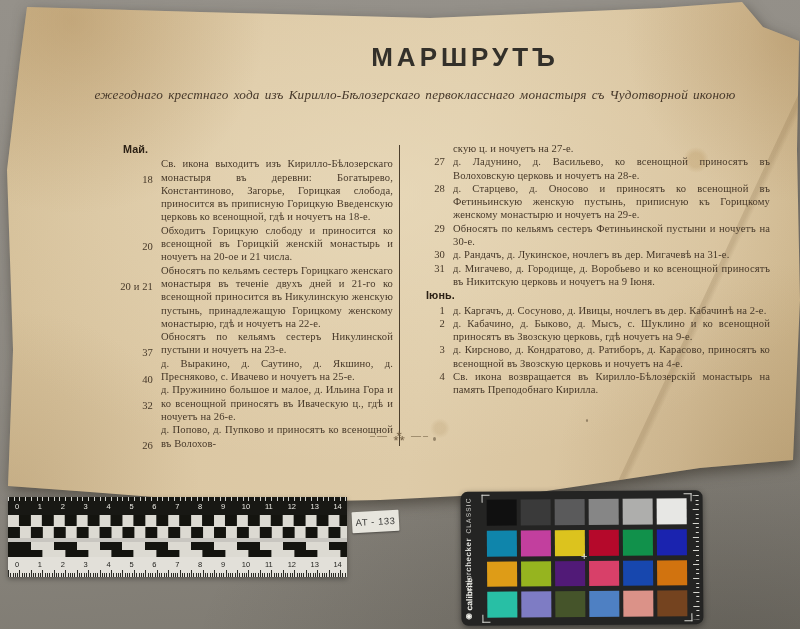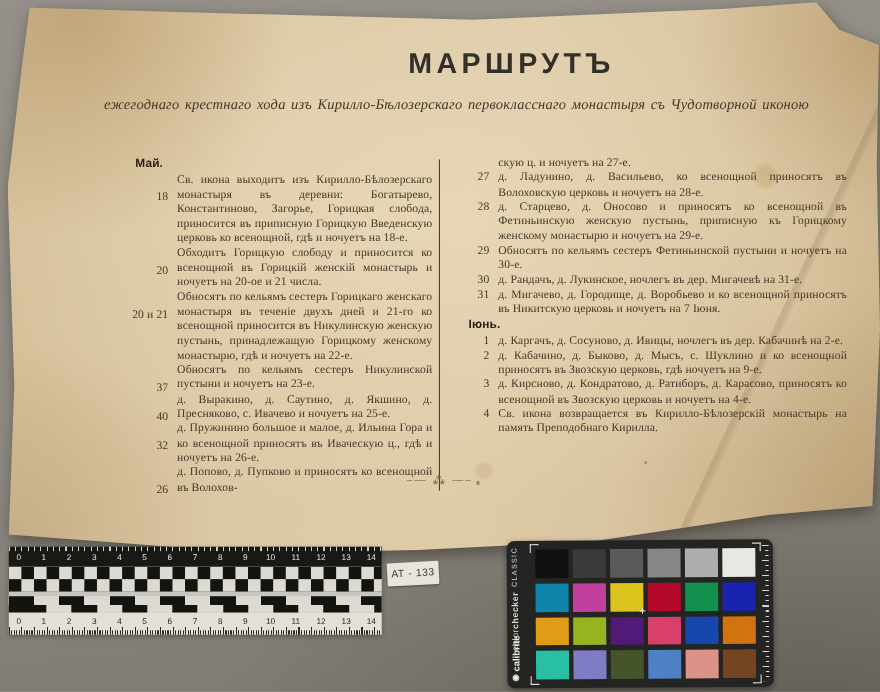--- a/index.html
+++ b/index.html
@@ -126,21 +126,21 @@
           <div class="entry"><span class="num">32</span><span>д. Пружинино большое и малое, д. Ильина Гора и ко всенощной приносятъ въ Иваческую ц., гдѣ и ночуетъ на 26-е.</span></div>
           <div class="entry"><span class="num">26</span><span>д. Попово, д. Пупково и приносятъ ко всенощной въ Волохов-</span></div>
         </div>
       <div class="col-div"></div>
       <div class="rcol col-r">
           <div class="entry"><span class="num"></span><span>скую ц. и ночуетъ на 27-е.</span></div>
           <div class="entry"><span class="num">27</span><span>д. Ладунино, д. Васильево, ко всенощной приносятъ въ Волоховскую церковь и ночуетъ на 28-е.</span></div>
           <div class="entry"><span class="num">28</span><span>д. Старцево, д. Оносово и приносятъ ко всенощной въ Фетиньинскую женскую пустынь, приписную къ Горицкому женскому монастырю и ночуетъ на 29-е.</span></div>
           <div class="entry"><span class="num">29</span><span>Обносятъ по кельямъ сестеръ Фетиньинской пустыни и ночуетъ на 30-е.</span></div>
           <div class="entry"><span class="num">30</span><span>д. Рандачъ, д. Лукинское, ночлегъ въ дер. Мигачевѣ на 31-е.</span></div>
-          <div class="entry"><span class="num">31</span><span>д. Мигачево, д. Городище, д. Воробьево и ко всенощной приносятъ въ Никитскую церковь и ночуетъ на 7 Іюня.</span></div>
+          <div class="entry"><span class="num">31</span><span>д. Мигачево, д. Городище, д. Воробьево и ко всенощной приносятъ въ Никитскую церковь и ночуетъ на 9 Іюня.</span></div>
           <div class="month">Іюнь.</div>
           <div class="entry"><span class="num">1</span><span>д. Каргачъ, д. Сосуново, д. Ивицы, ночлегъ въ дер. Кабачинѣ на 2-е.</span></div>
           <div class="entry"><span class="num">2</span><span>д. Кабачино, д. Быково, д. Мысъ, с. Шуклино и ко всенощной приносятъ въ Звозскую церковь, гдѣ ночуетъ на 9-е.</span></div>
           <div class="entry"><span class="num">3</span><span>д. Кирсново, д. Кондратово, д. Ратиборъ, д. Карасово, приносятъ ко всенощной въ Звозскую церковь и ночуетъ на 4-е.</span></div>
           <div class="entry"><span class="num">4</span><span>Св. икона возвращается въ Кирилло-Бѣлозерскій монастырь на память Преподобнаго Кирилла.</span></div>
         </div>
     </div>
     <div class="ornament">–— ⁂ —–</div>
     <div class="speck" style="left:433px;top:437px;width:3px;height:4px;"></div>
     <div class="speck" style="left:586px;top:419px;width:2px;height:3px;"></div>

